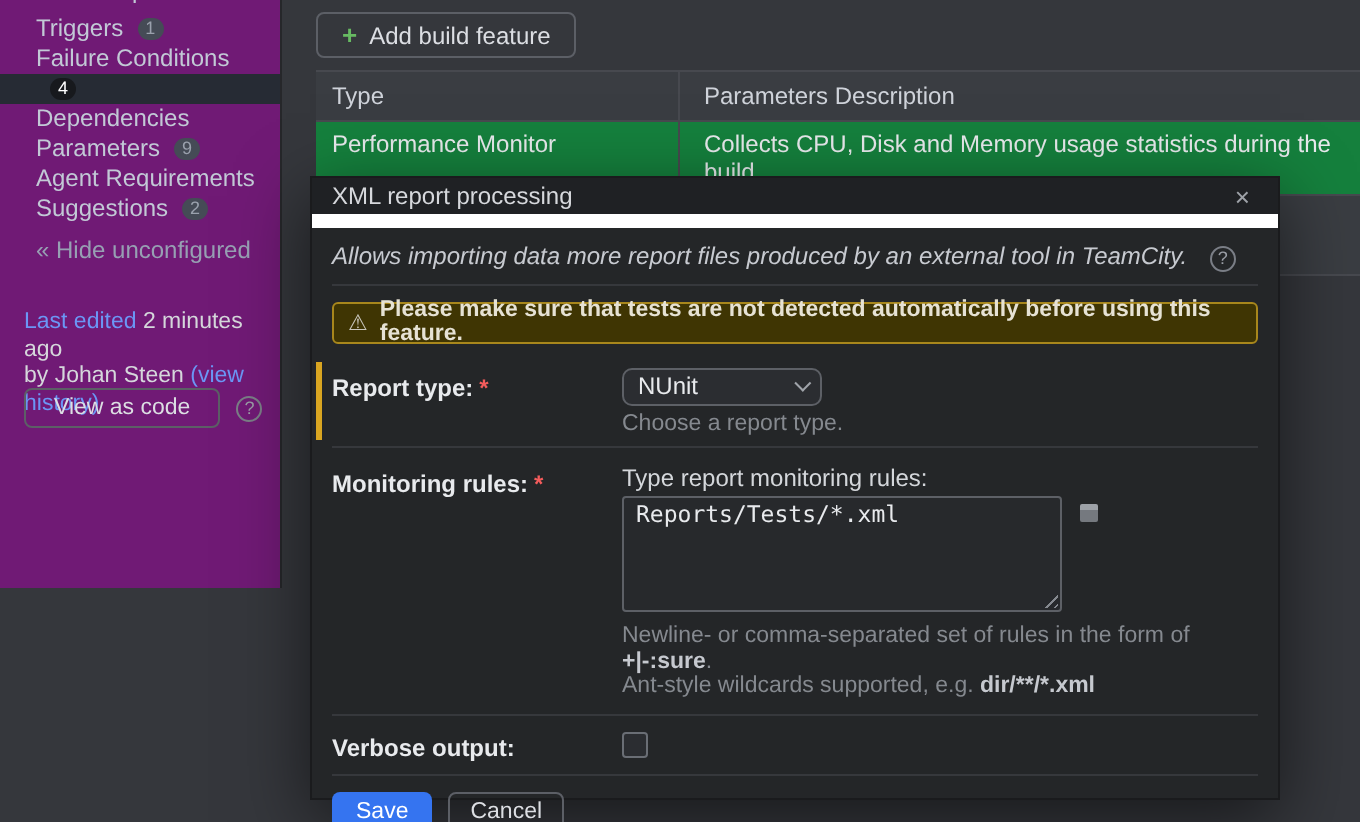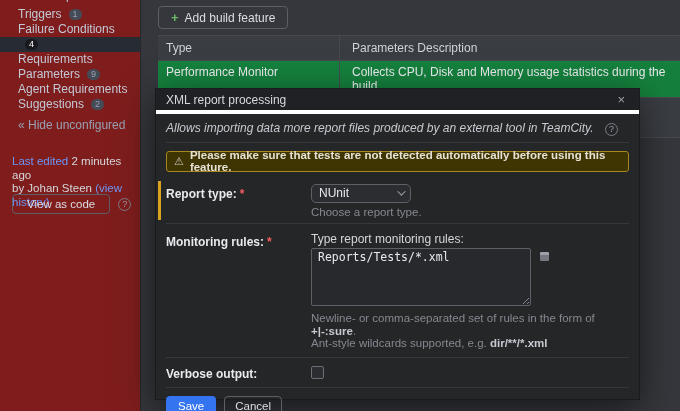--- a/index.html
+++ b/index.html
@@ -4,22 +4,22 @@
 <style>
   * { margin:0; padding:0; box-sizing:border-box; }
   html,body { background:#1b1c1f; }
   .app{
     position:relative; width:680px; height:411px; overflow:hidden;
     background:#35373c; font-family:"Liberation Sans", sans-serif;
     font-size:12px; color:#e8eaed;
   }
   
   .sidebar{
-    position:absolute; left:0; top:0; width:141px; height:411px;
-    background:#7f1d1d; border-right:1px solid #26272a;
+    position:absolute; left:0; top:0; width:141px; height:294px;
+    background:#701a75; border-right:1px solid #26272a;
   }
   .nav{ position:absolute; top:-12px; left:0; right:0; }
   .nav-item{
     height:15px; line-height:15px; padding-left:18px; display:flex;
     align-items:center; color:#c2c9d6; white-space:nowrap; cursor:pointer;
   }
   .nav-item.first{ margin-bottom:4px; }
   .nav-item.selected{ background:#262b34; color:#ffffff; font-weight:bold; }
   .badge{
     margin-left:7px; font-size:9px; font-weight:normal; line-height:11px;
@@ -62,21 +62,21 @@
   .trow1{ background:#15803d; }
   .trow2{ background:#3a3d42; }
   .desc2{ color:#c9ccd3; margin-top:3px; }
   
   .modal{
     position:absolute; left:155px; top:88px; width:485px; height:312px;
     background:#242628; border:1px solid #1a1b1d;
     box-shadow:0 10px 34px rgba(0,0,0,.55);
   }
   .modal-head{
-    height:25px; background:#1f2124; border-bottom:4px solid #ffffff;
+    height:25px; background:#1f2124; border-bottom:7px solid #ffffff;
     display:flex; align-items:center; padding:0 10px;
   }
   .modal-title{ font-size:12px; font-weight:normal; color:#d6d8dc; flex:1; }
   .close{ color:#9ea2a8; font-size:13px; line-height:13px; cursor:pointer; padding:2px 4px; }
   .modal-body{ padding:0 10px; }
   .desc{
     padding:7px 0 6px 0; border-bottom:1px solid #36383c;
     color:#c7cad0; font-style:italic;
   }
   .warning{
@@ -150,21 +150,21 @@
         <span class="badge">1</span>
       </div>
       <div class="nav-item">
         <span>Failure Conditions</span>
 
       </div>
       <div class="nav-item selected">
         <span class="badge">4</span>
       </div>
       <div class="nav-item">
-        <span>Requirements</span>
+        <span>Dependencies</span>
 
       </div>
       <div class="nav-item">
         <span>Parameters</span>
         <span class="badge">9</span>
       </div>
       <div class="nav-item">
         <span>Agent Requirements</span>
 
       </div>

